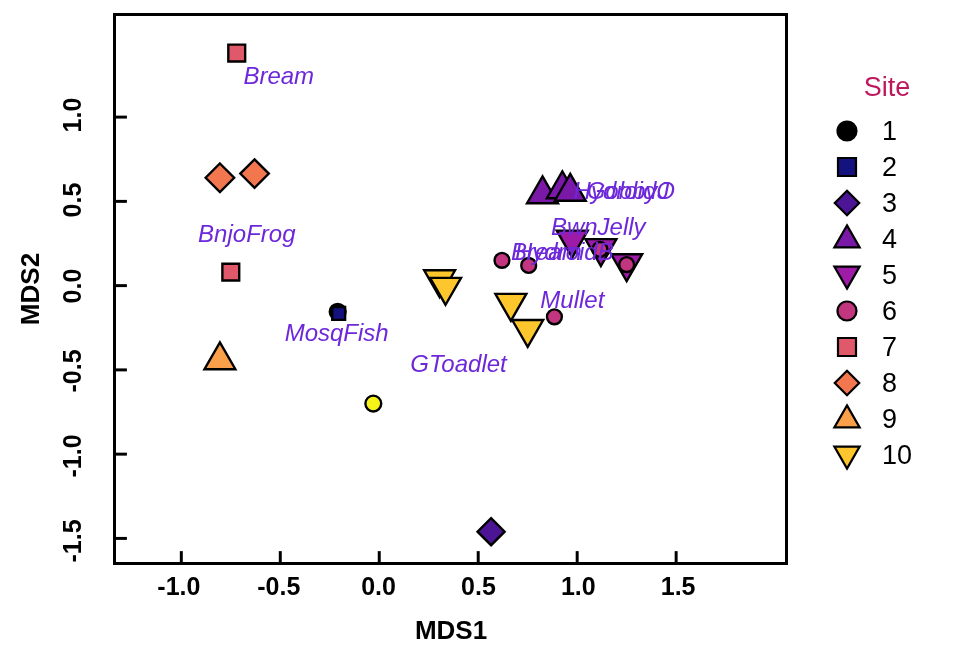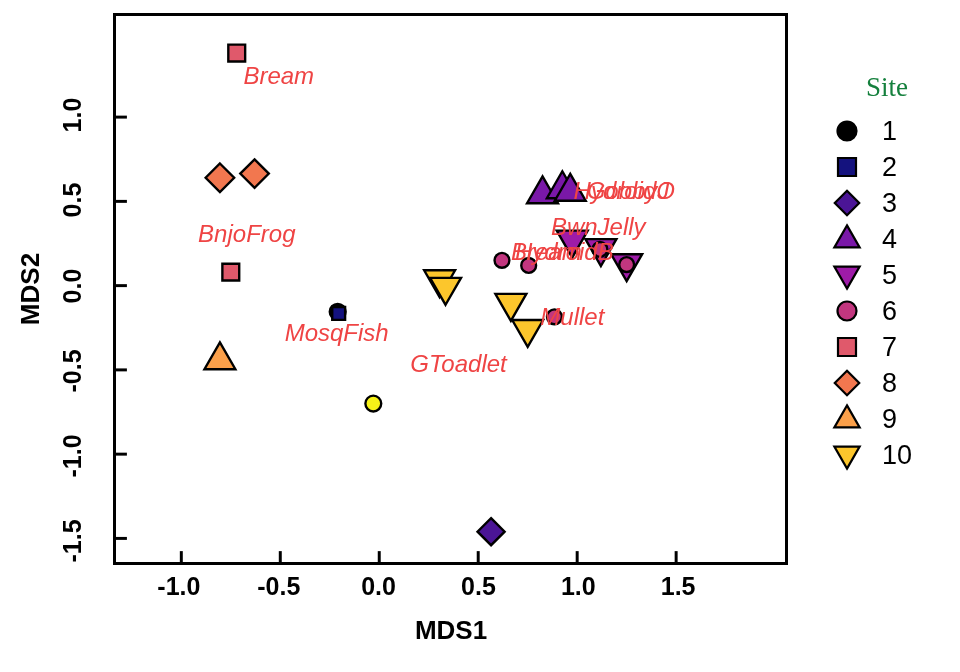--- a/index.html
+++ b/index.html
@@ -48,38 +48,38 @@
     left:30px;top:289px;
     transform:translate(-50%,-50%) rotate(-90deg);
     transform-origin:50% 50%;
   }
 
   
   .point-label{
     position:absolute;
     font-style:italic;
     font-size:24px;
-    color:#ef4444;
+    color:#6d28d9;
     white-space:nowrap;
     font-family:"Liberation Sans", sans-serif;
   }
 
   
   #legend{
     position:absolute;
     left:826px; top:72px;
     width:130px;
   }
   #legend-title{
     font-size:27px;
-    color:#15803d;
+    color:#be185d;
     text-align:center;
     margin-left:-8px;
     margin-bottom:10px;
-    font-family:Liberation Serif, serif;
+    font-family:Liberation Sans, sans-serif;
   }
   .legend-row{
     display:flex;
     align-items:center;
     height:36px;
   }
   .legend-key{
     width:42px;
     display:flex;
     align-items:center;
@@ -178,21 +178,21 @@
     </div>
 
   <div class="axis-title" id="xaxis-title">MDS1</div>
   <div class="axis-title" id="yaxis-title">MDS2</div>
 
   <div id="point-labels">
       <div class="point-label" style="left: 278.754px; top: 76.037px; transform: translate(-50%, -50%);">Bream</div>
       <div class="point-label" style="left: 246.802px; top: 234.481px; transform: translate(-50%, -50%); text-align: center;">BnjoFrog</div>
       <div class="point-label" style="left: 336.669px; top: 309.444px; transform: translate(-50%, -50%); margin-top: 24px;">MosqFish</div>
       <div class="point-label" style="left: 458.488px; top: 363.963px; transform: translate(-50%, -50%);">GToadlet</div>
-      <div class="point-label" style="left: 572.32px; top: 317px; transform: translate(-50%, -50%); font-style: italic;">Mullet</div>
+      <div class="point-label" style="left: 572.32px; top: 300px; transform: translate(-50%, -50%); font-style: italic;">Mullet</div>
       <div class="point-label" style="left: 598.281px; top: 226.815px; transform: translate(-50%, -50%); text-align: center;">BwnJelly</div>
       <div class="point-label" style="left: 624.243px; top: 191.037px; transform: translate(-50%, -50%);">HydroidO</div>
       <div class="point-label" style="left: 628px; top: 191.037px; transform: translate(-50%, -50%);">GobbyJ</div>
       <div class="point-label" style="left: 546.358px; top: 252.37px; transform: translate(-50%, -50%);">Bream</div>
       <div class="point-label" style="left: 564.331px; top: 252.37px; transform: translate(-50%, -50%);">HydroidB</div>
     </div>
 
   <div id="legend">
     <div id="legend-title">Site</div>
     <div id="legend-items">

